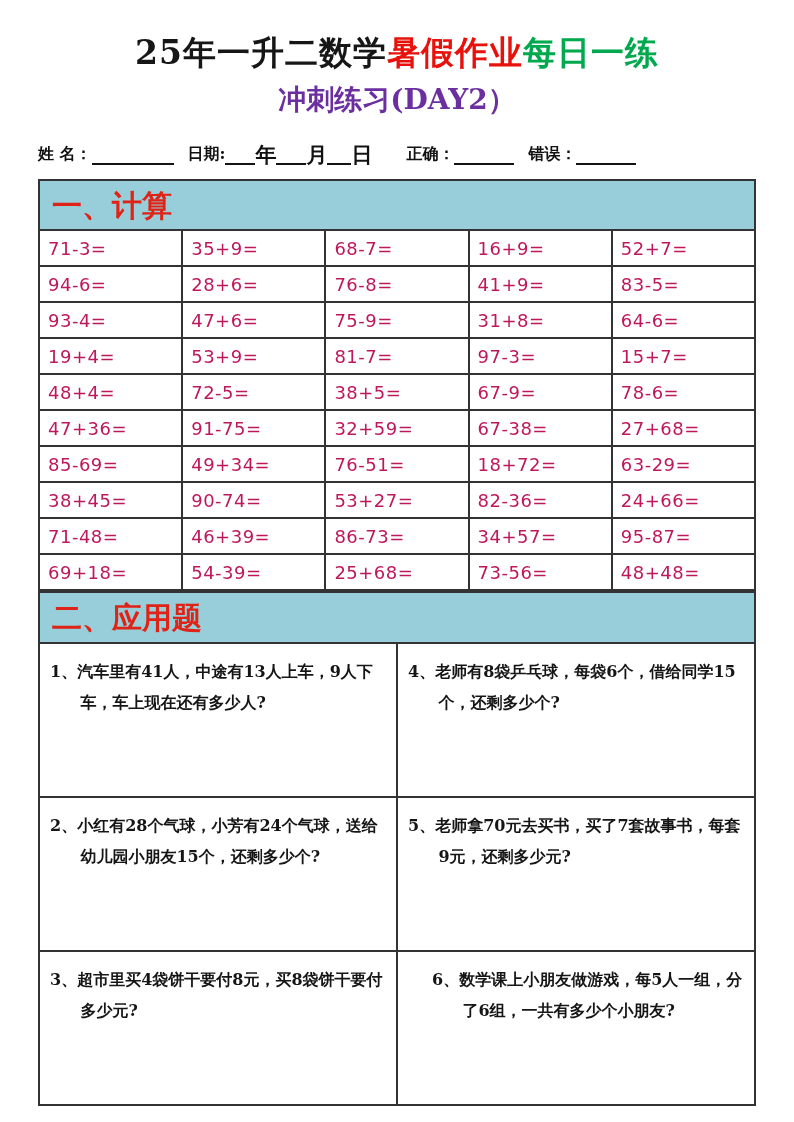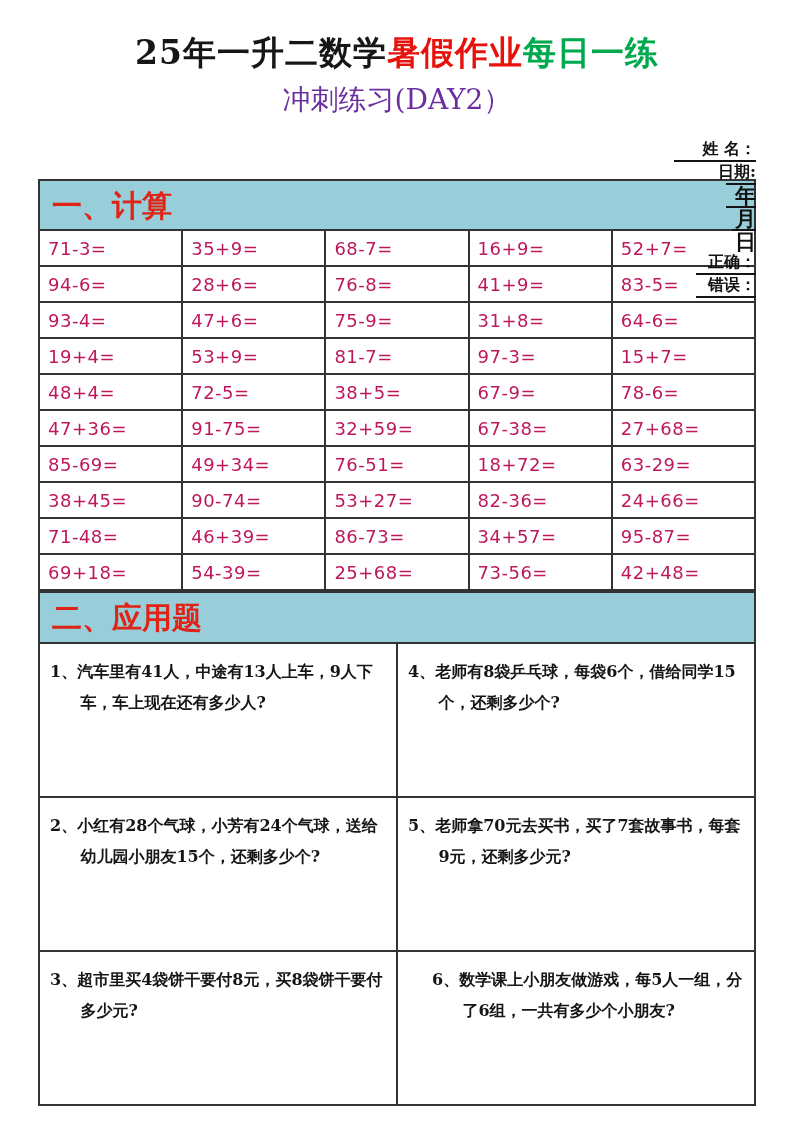--- a/index.html
+++ b/index.html
@@ -18,40 +18,40 @@
     font-weight: 900; font-size: 33px; line-height: 1.25;
     letter-spacing: 1px; margin: 10px;
   }
   .t-black { color: #161616; }
   .t-red   { color: var(--title-red, #e8120c); }
   .t-green { color: var(--title-green, #00a84e); }
 
   .subtitle {
     text-align: center;
     font-family: "DejaVu Serif", "Liberation Serif", serif;
-    font-weight: 400; font-size: 28px; line-height: 1.2;
+    font-weight: 700; font-size: 28px; line-height: 1.2;
     color: var(--subtitle-purple, #6b2fa0);
     margin: 6px 0 0 0;
   }
 
   
   .info-line {
     display: flex; align-items: flex-end;
     margin: 22px 0 14px 0; height: 26px;
     font-family: "DejaVu Serif", "Liberation Serif", serif;
-    font-weight: 700; font-size: 16px; color: #111; flex-direction: column;
+    font-weight: 700; font-size: 16px; color: #111;
   }
   .info-line .lbl { white-space: nowrap; }
   .info-line .big { font-size: 21px; font-weight: 900; line-height: 1; }
   .blank { display: inline-block; border-bottom: 2px solid #141414; height: 18px; }
   .w-name { width: 82px; }
   .w-sm   { width: 30px; }
   .w-xs   { width: 24px; }
   .w-md   { width: 60px; }
-  .gap-l  { margin-left: 4px; }
+  .gap-l  { margin-left: 14px; }
   .gap-xl { margin-left: 34px; }
 
   
   .section-bar {
     background: var(--accent-teal, #97ced9);
     border: 2px solid #333333; border-bottom: none;
     padding: 8px 12px 6px 12px;
     font-family: "DejaVu Serif", "Liberation Serif", serif;
     font-weight: 900; font-size: 30px; line-height: 1.15;
     color: var(--section-red, #e02317);
@@ -171,21 +171,21 @@
           <td>46+39=</td>
           <td>86-73=</td>
           <td>34+57=</td>
           <td>95-87=</td>
         </tr>
         <tr>
           <td>69+18=</td>
           <td>54-39=</td>
           <td>25+68=</td>
           <td>73-56=</td>
-          <td>42+48=</td>
+          <td>48+48=</td>
         </tr>
       </tbody>
   </table>
 
   <div class="section-bar">
     <span>二、应用题</span>
   </div>
 
   <table class="word-table">
     <tbody>

